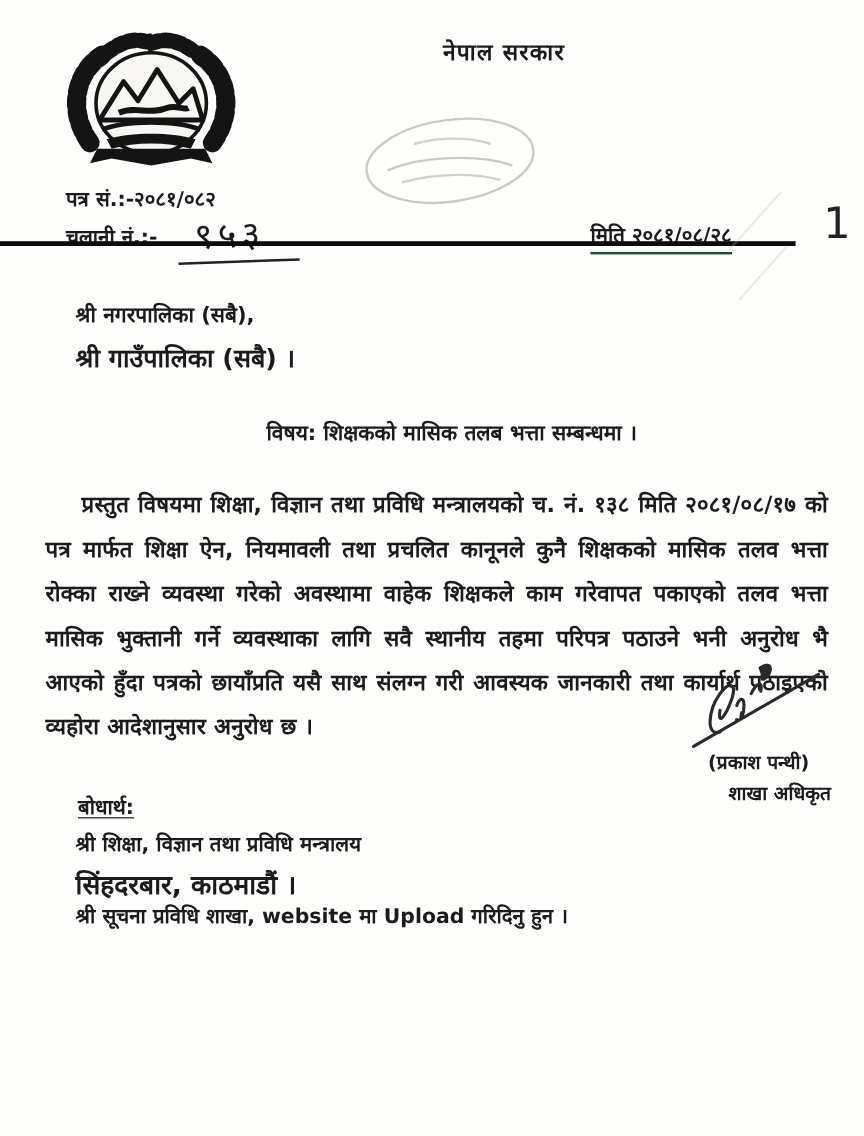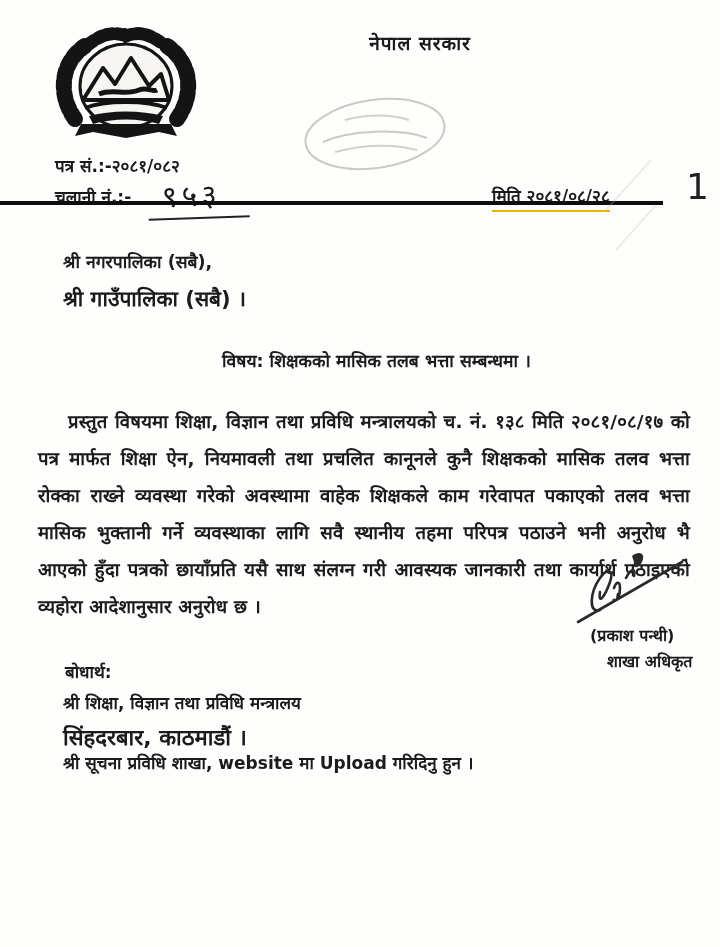--- a/index.html
+++ b/index.html
@@ -35,21 +35,21 @@
   .chalani { left: 55px; top: 185px; font-size: 17px; font-weight: 700; }
   .chalani-hand {
     left: 148px; top: 174px; font-size: 30px; font-weight: 400;
     transform: rotate(-2deg);
     font-family: "DejaVu Serif", serif;
     letter-spacing: 4px;
     border-bottom: 2px solid #222;
     padding: 0 28px 2px 14px;
   }
   .date-row { left: 492px; top: 184px; font-size: 17px; font-weight: 700;
-    border-bottom: 2px solid #eab308; padding-bottom: 3px; }
+    border-bottom: 2px solid #14532d; padding-bottom: 3px; }
   .rule { left: 0; top: 201px; width: 663px; height: 4px; background: #0d0d0d; }
   .corner-mark { left: 686px; top: 166px; font-size: 36px; font-weight: 400;
     font-family: "DejaVu Sans", sans-serif; color: #222; }
   .crease { left: 596px; top: 150px; width: 110px; height: 110px; opacity: 0.25; }
 
   
   .recipient-1 { left: 63px; top: 249px; font-size: 17.5px; font-weight: 700; }
   .recipient-2 { left: 63px; top: 284px; font-size: 21px; font-weight: 700; }
 
   
@@ -63,21 +63,21 @@
     letter-spacing: 0.2px;
   }
 
   
   .sig-svg { left: 570px; top: 548px; width: 120px; height: 82px; }
   .sig-name { left: 590px; top: 624px; font-size: 16px; font-weight: 700; }
   .sig-title { left: 607px; top: 650px; font-size: 16px; font-weight: 700; }
 
   
   .cc-head { left: 65px; top: 660px; font-size: 17px; font-weight: 700;
-    text-underline-offset: 3px; }
+    text-decoration: underline; text-underline-offset: 3px; }
   .cc-1 { left: 63px; top: 691px; font-size: 17px; font-weight: 700; }
   .cc-2 { left: 63px; top: 721px; font-size: 22px; font-weight: 700; }
   .cc-3 { left: 63px; top: 751px; font-size: 17px; font-weight: 700; }
 </style>
 </head>
 <body>
 
 <svg class="abs emblem" viewBox="0 0 142 122" aria-hidden="true">
 
   <path d="M20,95 C2,70 6,38 30,22" fill="none" stroke="#141414" stroke-width="16" stroke-dasharray="7 4" stroke-linecap="round"></path>

